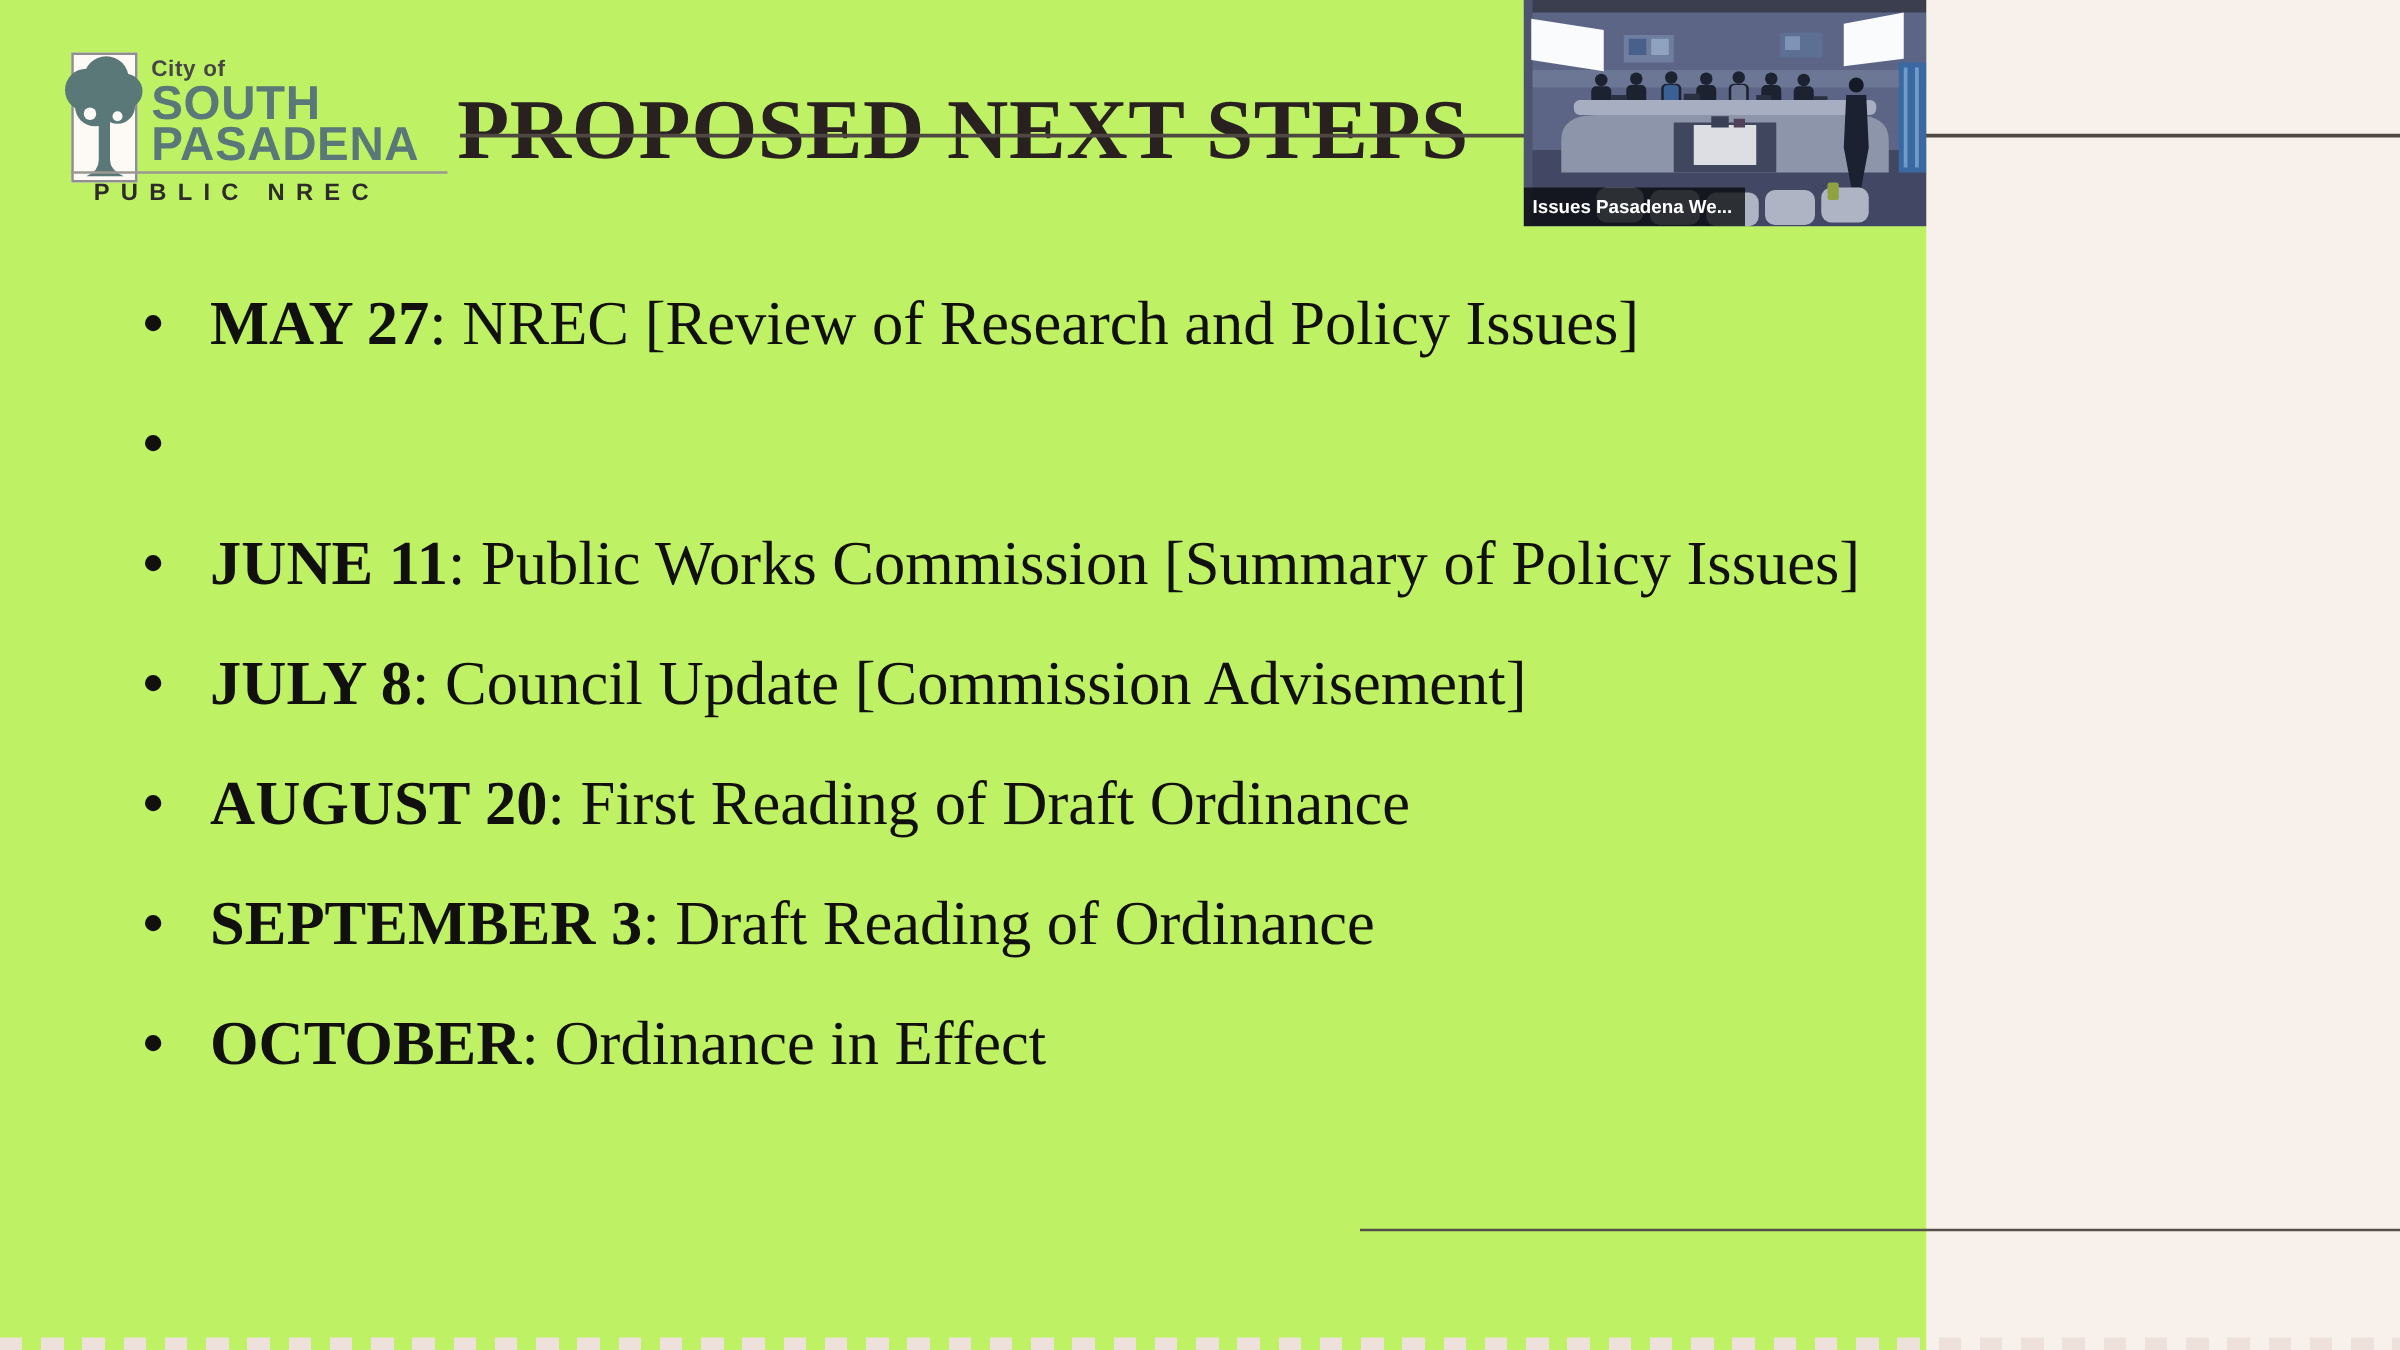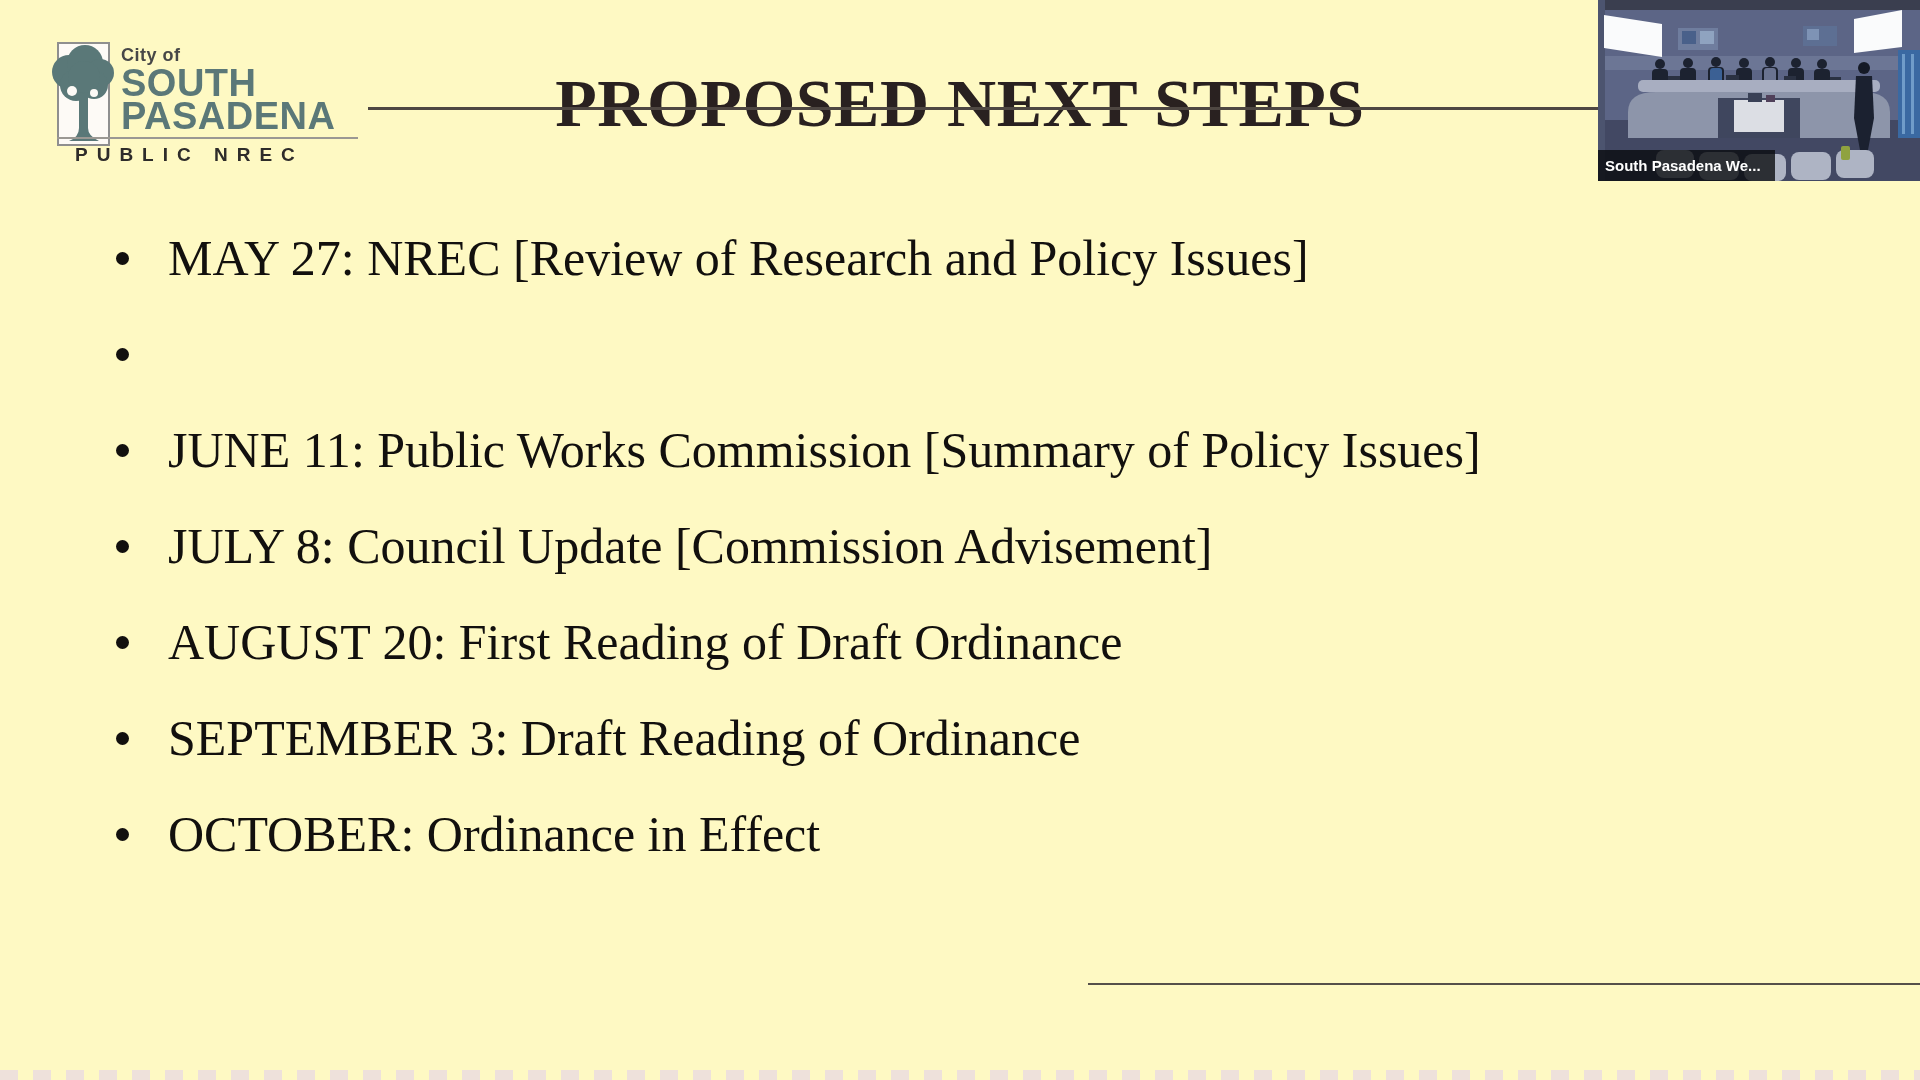--- a/index.html
+++ b/index.html
@@ -6,23 +6,23 @@
     margin: 0;
     padding: 0;
     width: 1920px;
     height: 1080px;
     overflow: hidden;
     background: #f8f0ea;
     font-family: "Liberation Serif", serif;
   }
   .slide {
     position: relative;
-    width: 1920px;
+    width: 1541px;
     height: 1080px;
-    background: #fef9c3;
+    background: #bef264;
   }
 
   
   .logo {
     position: absolute;
     left: 57px;
     top: 40px;
     width: 310px;
     height: 130px;
     font-family: "Liberation Sans", sans-serif;
@@ -122,21 +122,21 @@
   }
   .step-dot {
     width: 13px;
     height: 13px;
     border-radius: 50%;
     background: #12100e;
     margin-left: 6px;
     margin-right: 39px;
     flex: 0 0 auto;
   }
-  .step-date { font-weight: 400; }
+  .step-date { font-weight: 700; }
 
   
   .bottom-rule {
     position: absolute;
     left: 1088px;
     top: 983px;
     width: 832px;
     height: 2px;
     background: #55504a;
   }
@@ -310,16 +310,16 @@
 
       <g fill="#aeb4c4">
         <rect x="58" y="150" width="38" height="28" rx="8"></rect>
         <rect x="101" y="152" width="40" height="28" rx="8"></rect>
         <rect x="146" y="154" width="42" height="27" rx="8"></rect>
         <rect x="193" y="152" width="40" height="28" rx="8"></rect>
         <rect x="238" y="150" width="38" height="28" rx="8"></rect>
       </g>
       <rect x="243" y="146" width="9" height="14" rx="2" fill="#8fa23f"></rect>
     </svg>
-    <div class="webcast-label">South Pasadena We...</div>
+    <div class="webcast-label">Issues Pasadena We...</div>
   </div>
 
 </div>
 
 </body></html>

